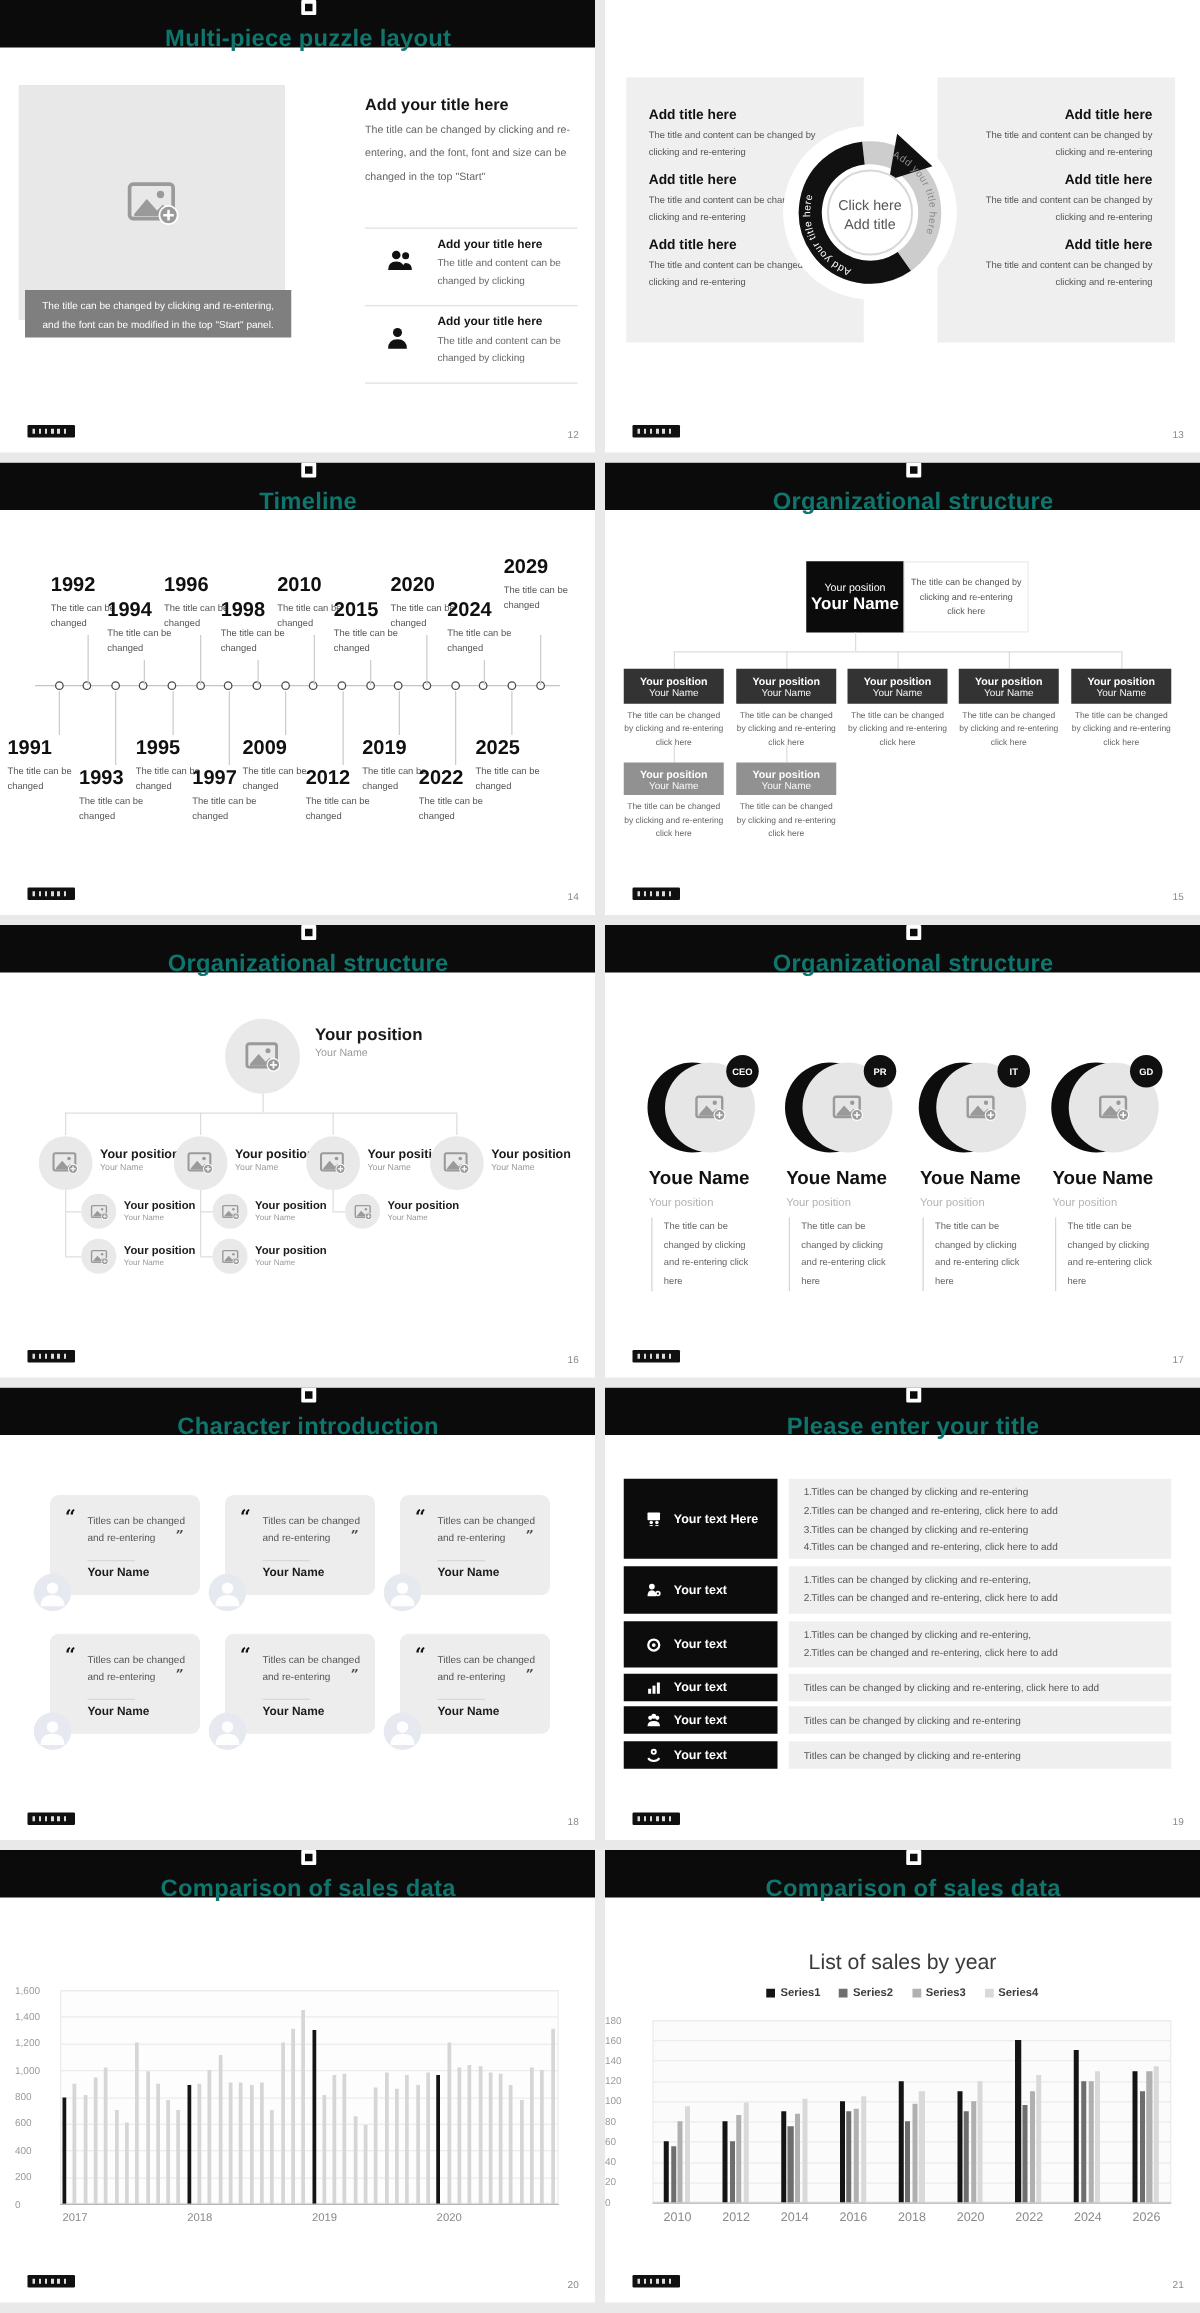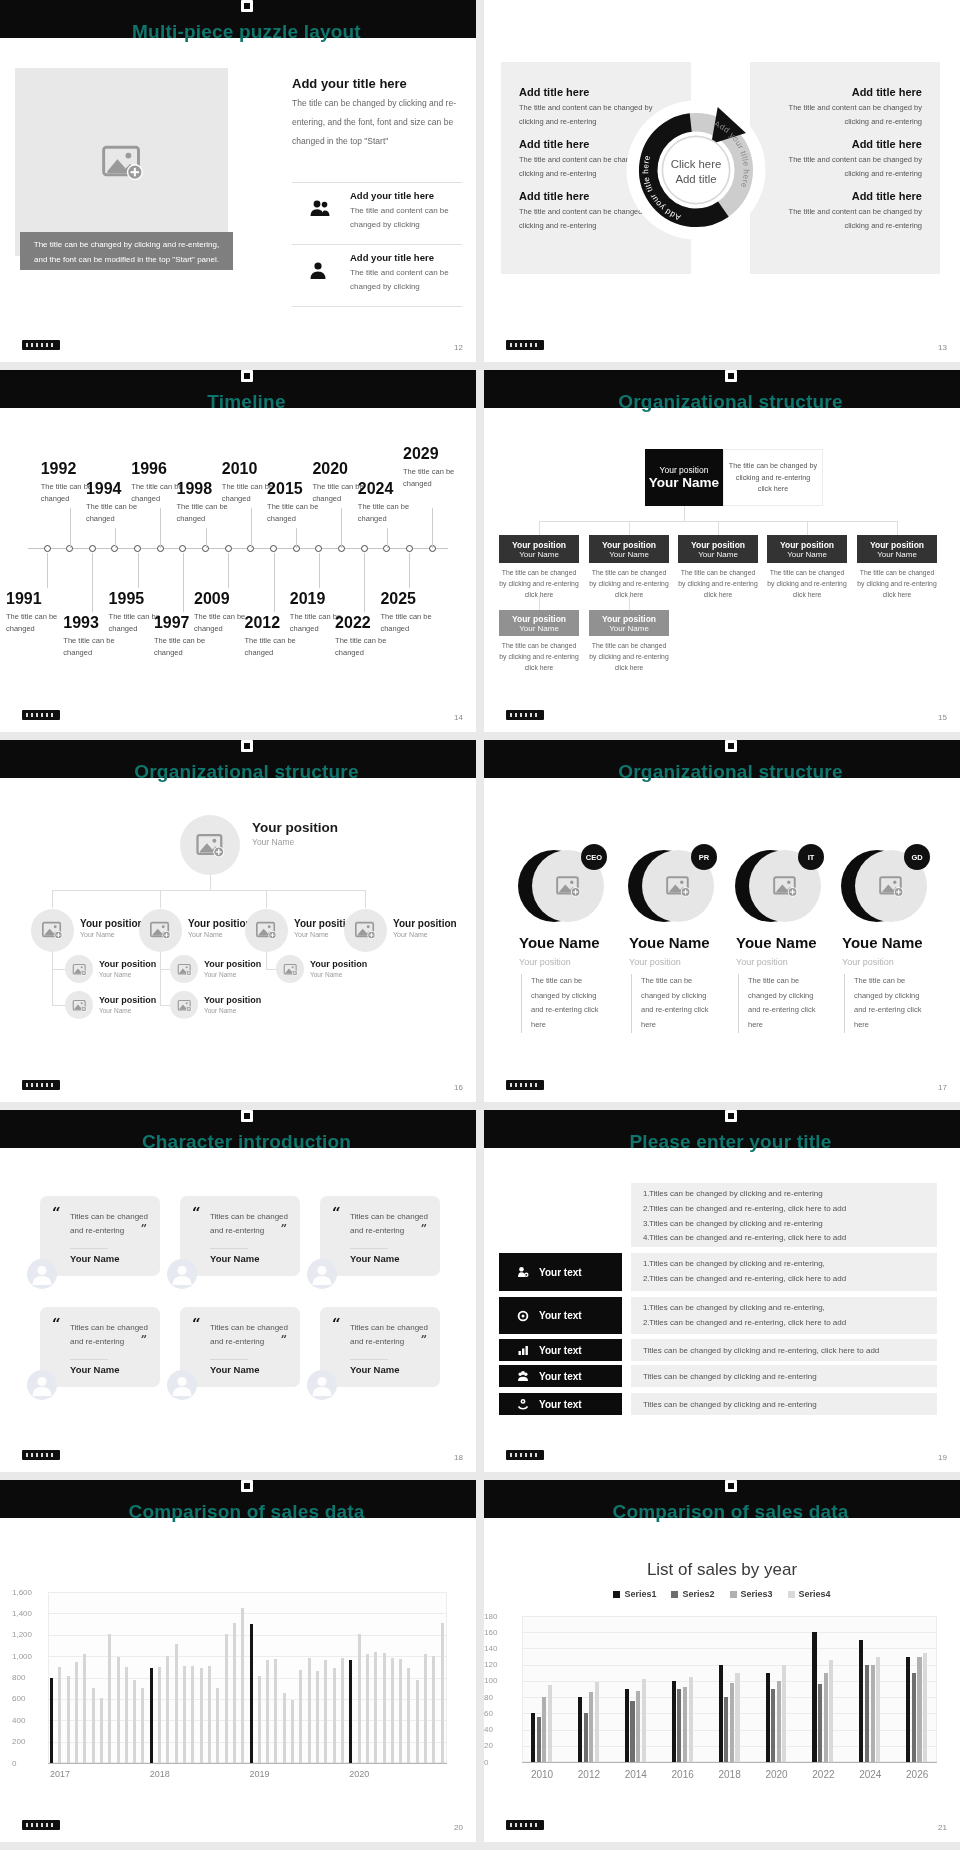--- a/index.html
+++ b/index.html
@@ -688,20 +688,29 @@
     <span class="slogo"></span>
     <span class="spage">18</span>
   </section>
 
   <section class="slide">
     <header class="shead">
       <span class="sq"></span>
       <h2>Please enter your title</h2>
     </header>
     <div class="sbody">
+        <div class="lr-box" style="top:35px;height:64px">
+            <svg width="12" height="12" viewBox="0 0 12 12">
+            <rect x="1" y="1" width="10" height="6.2" rx="0.6" fill="#fff"></rect>
+            <circle cx="4" cy="9" r="1.4" fill="#fff"></circle>
+            <circle cx="8.5" cy="9" r="1.4" fill="#fff"></circle>
+            <path d="M2 12 q2 -2 4 0 z M6.5 12 q2 -2 4 0 z" fill="#fff"></path>
+          </svg>
+            <span class="lr-lab">Your text Here</span>
+          </div>
         <div class="lr-pan" style="top:35px;height:64px">
           <div style="padding-top:4px">
             <div class="lr-item">
               <span class="lr-num">1.</span>
               <span>Titles can be changed by clicking and re-entering</span>
             </div>
             <div class="lr-item">
               <span class="lr-num">2.</span>
               <span>Titles can be changed and re-entering, click here to add</span>
             </div>

